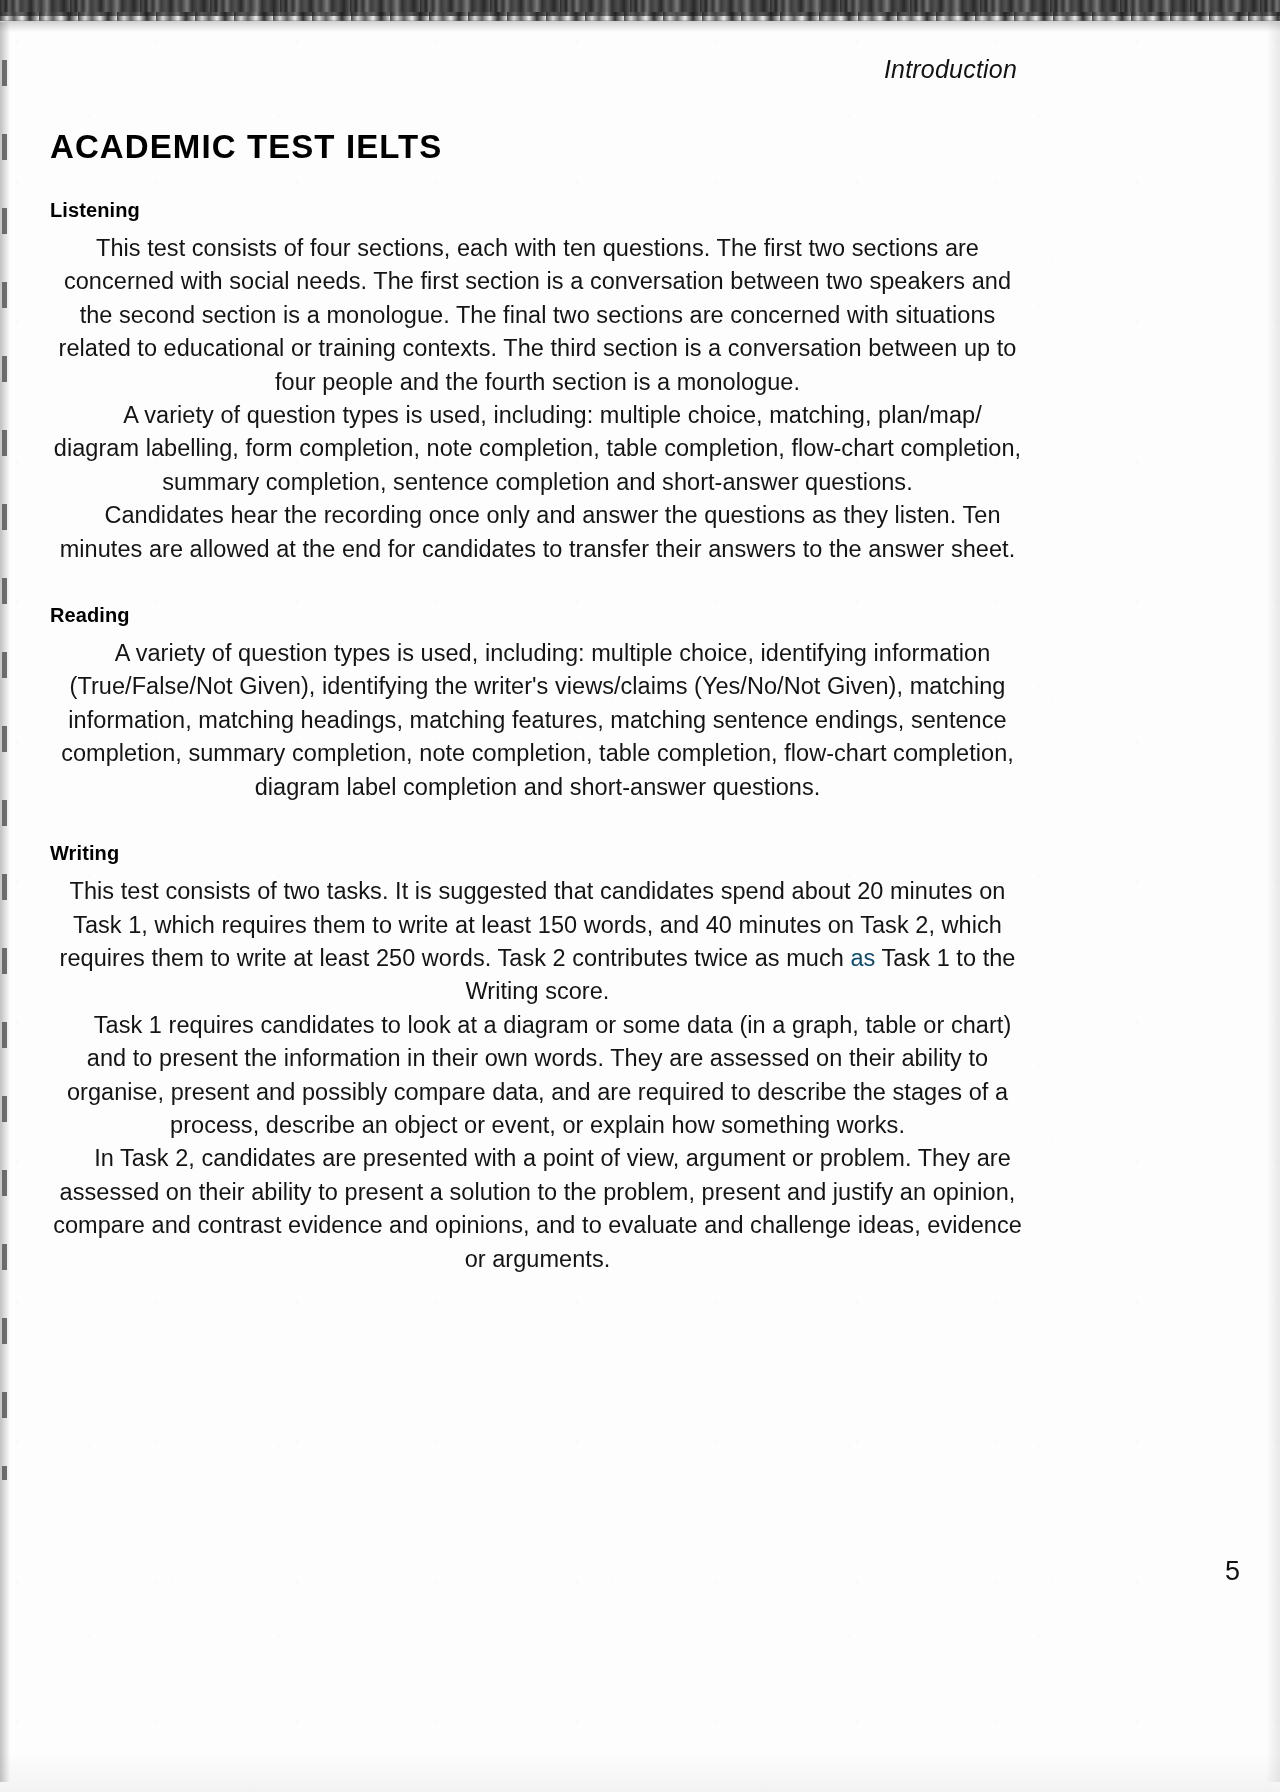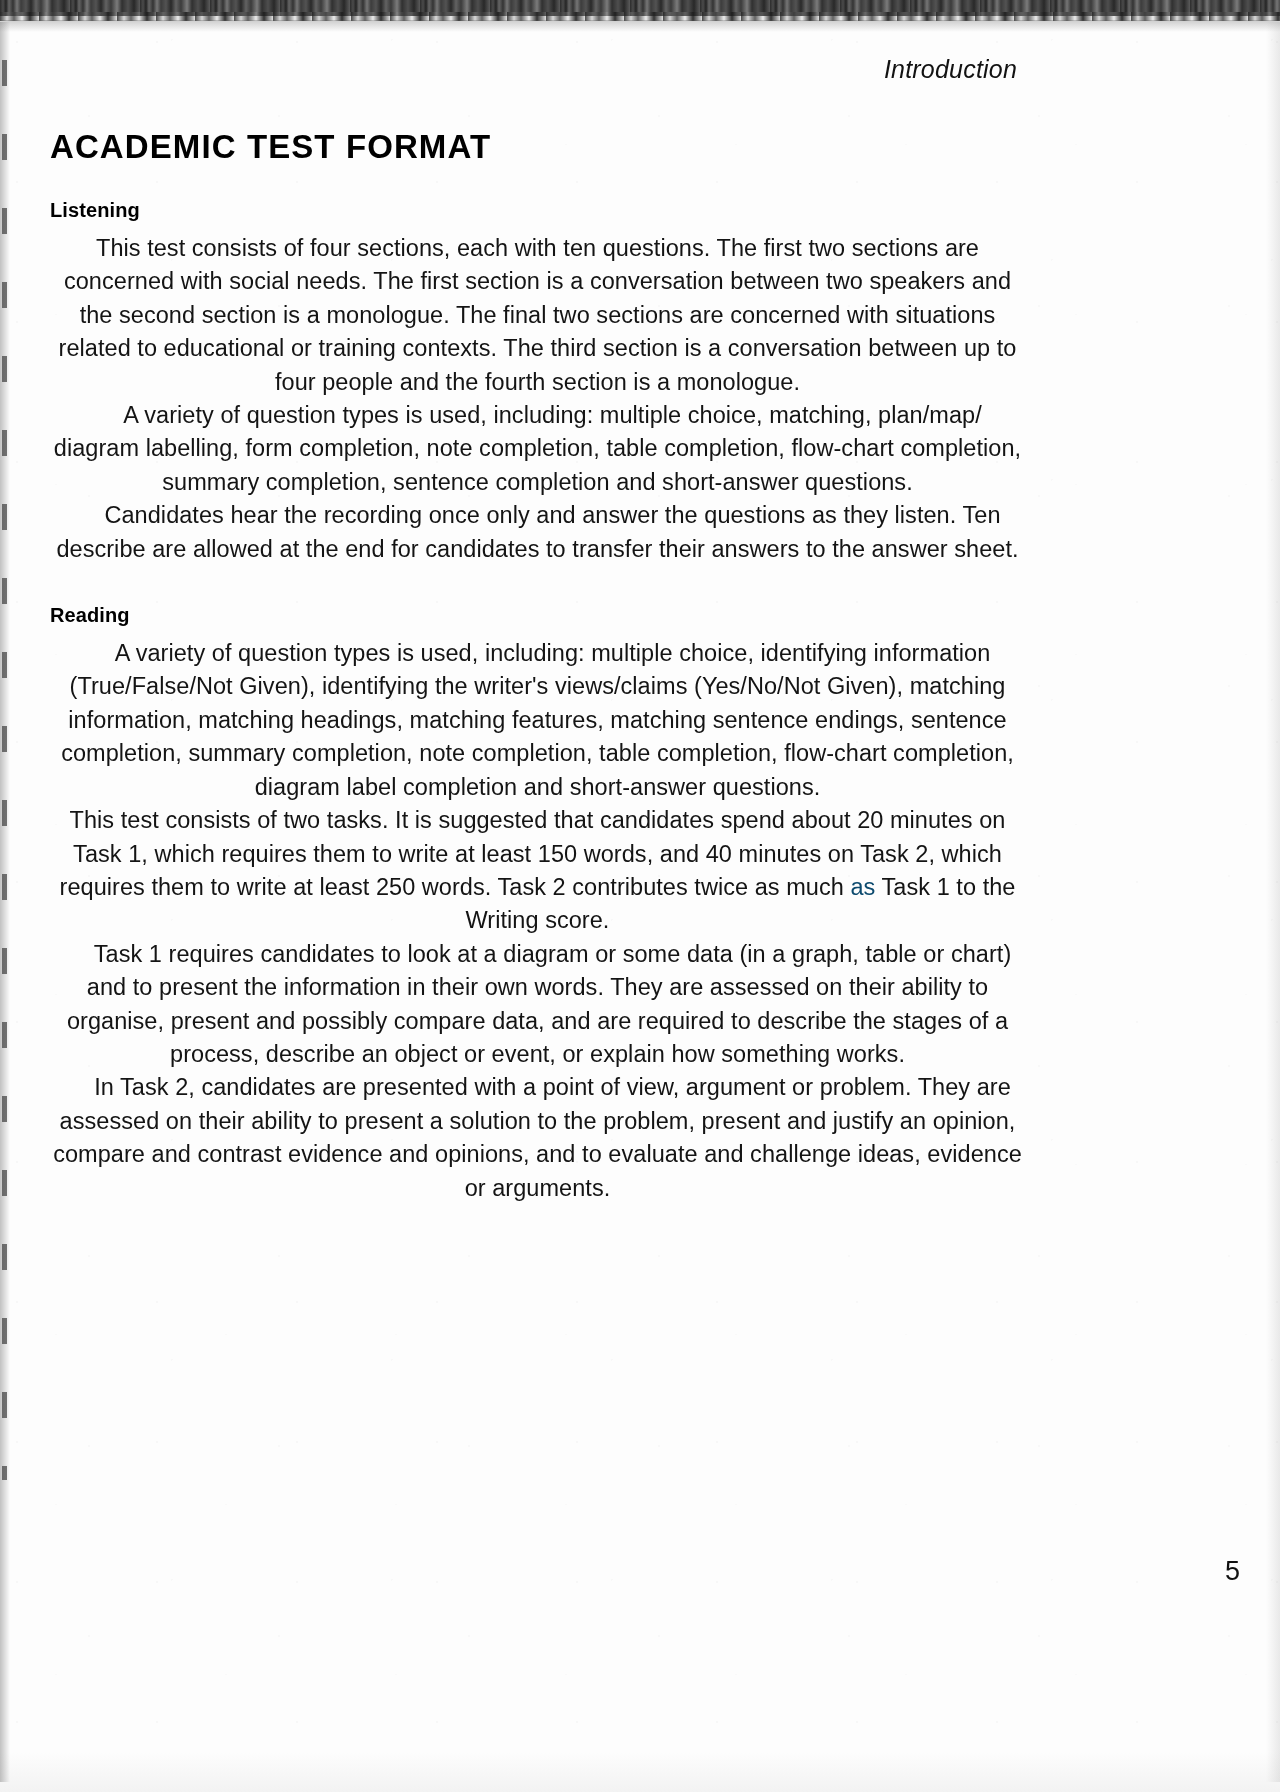--- a/index.html
+++ b/index.html
@@ -169,32 +169,33 @@
   <div class="scan-left-edge"></div>
   <div class="scan-left-marks"></div>
   <div class="scan-right-edge"></div>
   <div class="scan-bottom-fade"></div>
   <div class="grain"></div>
 
   <div id="content">
 
     <div class="running-head">Introduction</div>
 
-    <h1 class="doc-title">ACADEMIC TEST FORMAT</h1>
+    <h1 class="doc-title">ACADEMIC TEST IELTS</h1>
 
     <h2 class="section-title">Listening</h2>
 
     <p class="body">This test consists of four sections, each with ten questions. The first two sections are concerned with social needs. The first section is a conversation between two speakers and the second section is a monologue. The final two sections are concerned with situations related to educational or training contexts. The third section is a conversation between up to four people and the fourth section is a monologue.</p>
     <p class="body indent">A variety of question types is used, including: multiple choice, matching, plan/map/ diagram labelling, form completion, note completion, table completion, flow-chart completion, summary completion, sentence completion and short-answer questions.</p>
-    <p class="body indent">Candidates hear the recording once only and answer the questions as they listen. Ten describe are allowed at the end for candidates to transfer their answers to the answer sheet.</p>
+    <p class="body indent">Candidates hear the recording once only and answer the questions as they listen. Ten minutes are allowed at the end for candidates to transfer their answers to the answer sheet.</p>
 
     <h2 class="section-title tight">Reading</h2>
 
     <p class="body indent">A variety of question types is used, including: multiple choice, identifying information (True/False/Not Given), identifying the writer's views/claims (Yes/No/Not Given), matching information, matching headings, matching features, matching sentence endings, sentence completion, summary completion, note completion, table completion, flow-chart completion, diagram label completion and short-answer questions.</p>
 
+    <h2 class="section-title tight">Writing</h2>
 
     <p class="body">This test consists of two tasks. It is suggested that candidates spend about 20 minutes on Task 1, which requires them to write at least 150 words, and 40 minutes on Task 2, which requires them to write at least 250 words. Task 2 contributes twice as much <span class="faded-mid">as</span> Task 1 to the Writing score.</p>
     <p class="body indent">Task 1 requires candidates to look at a diagram or some data (in a graph, table or chart) and to present the information in their own words. They are assessed on their ability to organise, present and possibly compare data, and are required to describe the stages of a process, describe an object or event, or explain how something works.</p>
     <p class="body indent">In Task 2, candidates are presented with a point of view, argument or problem. They are assessed on their ability to present a solution to the problem, present and justify an opinion, compare and contrast evidence and opinions, and to evaluate and challenge ideas, evidence or arguments.</p>
 
   </div>
 
   <div class="page-number">5</div>
 
 </div>

